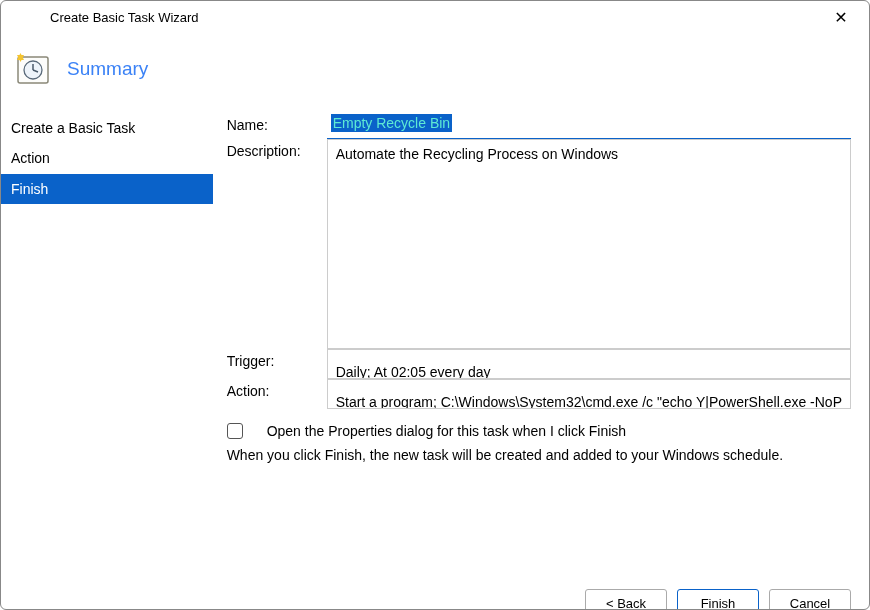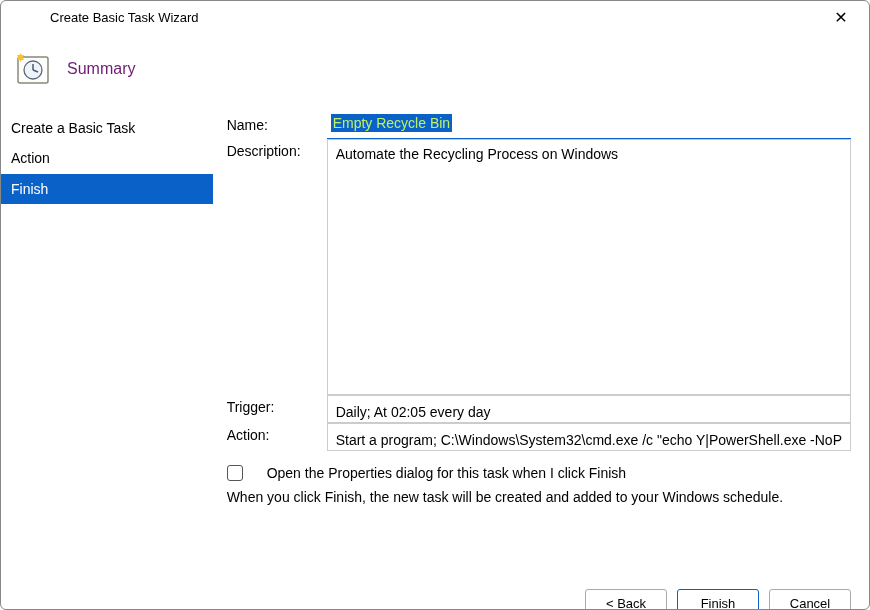--- a/index.html
+++ b/index.html
@@ -28,22 +28,22 @@
       width: 32px;
       text-align: center;
     }
     .header {
       display: flex;
       align-items: center;
       padding: 18px 14px 22px 14px;
       gap: 16px;
     }
     .header-title {
-      font-size: 16px;
-      color: #701a75;
+      font-size: 19px;
+      color: #3b82f6;
     }
     .clock-icon svg { display: block; }
     .body-area {
       display: flex;
       height: 470px;
     }
     .sidebar {
       width: 225px;
       padding-top: 4px;
       font-size: 14px;
@@ -77,38 +77,38 @@
       flex: 1;
       height: 26px;
       border: none;
       border-bottom: 1px solid #0a62c9;
       background: #fff;
       font-size: 14px;
       padding: 2px 4px;
     }
     .name-input .sel {
       background: #0a62c9;
-      color: #bef264;
+      color: #5eead4;
       padding: 1px 2px;
     }
     .desc-box {
       flex: 1;
-      height: 256px;
+      height: 210px;
       border: 1px solid #ccc;
       background: #fff;
       padding: 6px 8px;
       font-size: 14px;
       overflow: hidden;
     }
     .trigger-val, .action-val {
       flex: 1;
-      height: 28px;
+      height: 20px;
       border: 1px solid #ccc;
       background: #fff;
-      padding: 8px 8px;
+      padding: 14px 8px;
       white-space: nowrap;
       overflow: hidden;
     }
     .checkbox-row {
       display: flex;
       align-items: center;
       gap: 24px;
       margin-top: 14px;
     }
     .checkbox {

